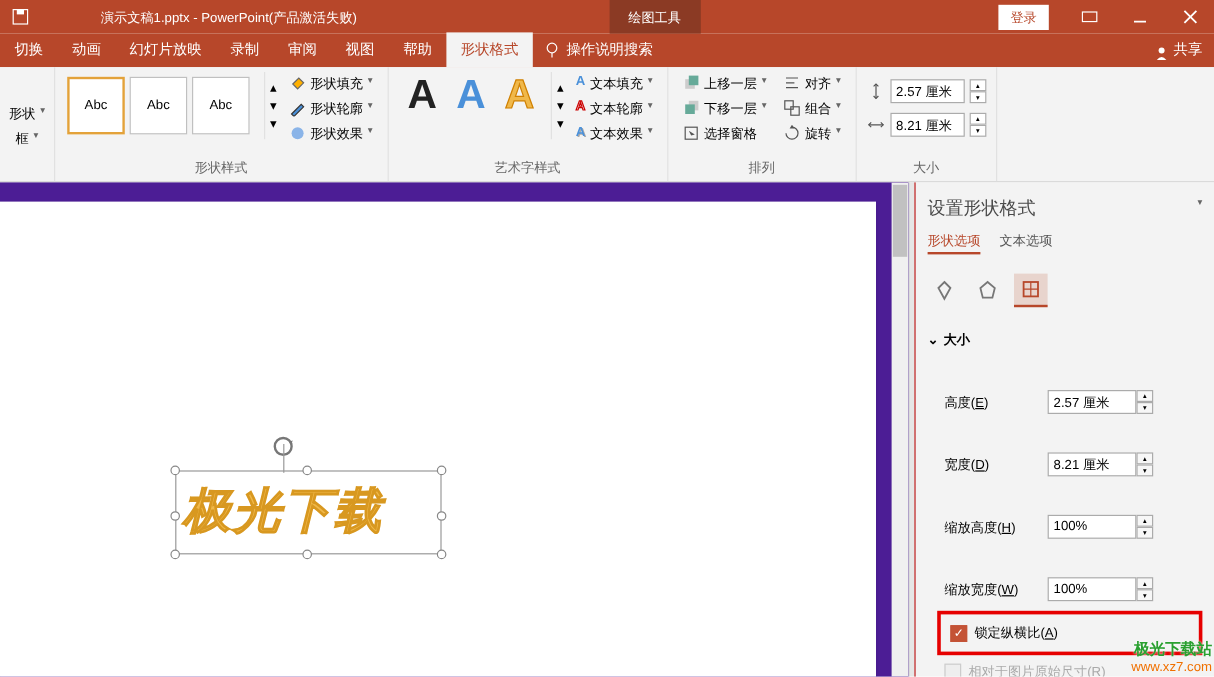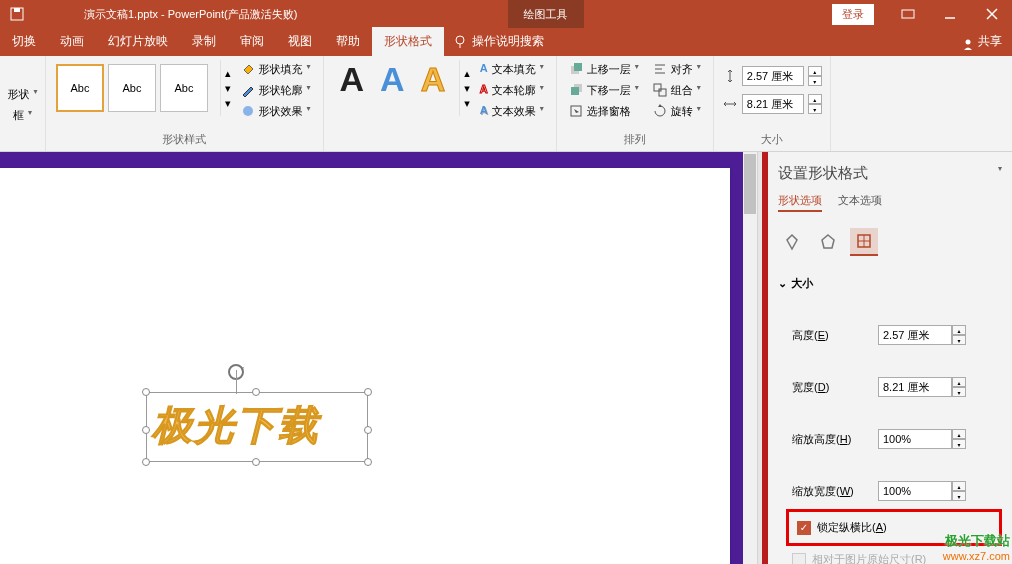--- a/index.html
+++ b/index.html
@@ -43,21 +43,21 @@
 .wordart-shape { position: absolute; left: 152px; top: 246px; }
 .wordart-text { font-size: 40px; font-weight: 700; color: #f0b84a; -webkit-text-stroke: 1px #d89820; font-style: italic; letter-spacing: 2px; }
 .sel-handle { width: 8px; height: 8px; border: 1px solid #888; border-radius: 50%; background: #fff; position: absolute; }
 .sel-box { position: absolute; border: 1px solid #999; }
 .rot-handle { position: absolute; left: 50%; top: -36px; transform: translateX(-50%); }
 .scroll-track { position: absolute; right: 0; top: 0; width: 14px; height: 100%; background: #f0f0f0; }
 .scroll-thumb { position: absolute; right: 1px; top: 2px; width: 12px; height: 60px; background: #c1c1c1; }
 
 
 .pane-divider { width: 5px; background: #e6e6e6; border-left: 1px solid #d4d4d4; }
-.format-pane { width: 250px; background: #f3f3f3; border-left: 6px solid #b91c1c; padding: 8px 10px; position: relative; overflow: hidden; }
+.format-pane { width: 250px; background: #f3f3f3; border-left: 1px solid #b91c1c; padding: 8px 10px; position: relative; overflow: hidden; }
 .pane-title { font-size: 15px; color: #4a4a4a; padding: 4px 0 10px; display:flex; justify-content:space-between; }
 .pane-tabs { display: flex; gap: 16px; font-size: 11px; color: #555; padding-bottom: 8px; }
 .pane-tab.active { color: #b7472a; border-bottom: 2px solid #b7472a; padding-bottom: 2px; }
 .pane-icons { display: flex; gap: 8px; padding: 8px 0 14px; }
 .pane-icon { width: 28px; height: 28px; display: flex; align-items: center; justify-content: center; }
 .pane-icon.active { background: #e8d4cd; border-bottom: 2px solid #b7472a; }
 .section-header { font-size: 11px; font-weight: bold; padding: 6px 0; display: flex; align-items: center; gap: 4px; }
 .prop-row { display: flex; align-items: center; padding: 4px 0 4px 14px; font-size: 11px; margin-top: 24px; }
 .prop-label { width: 86px; }
 .prop-input { width: 74px; height: 20px; border: 1px solid #ababab; background: #fff; font-size: 11px; padding: 0 4px; display:flex; align-items:center; }
@@ -222,20 +222,21 @@
             <span>文本轮廓</span> 
             <span class="dropdown-arrow">▾</span>
           </div>
         <div class="ribbon-item">
             <span style="font-weight:bold;color:#4a90d9;text-shadow:1px 1px #aaa">A</span>
             <span>文本效果</span> 
             <span class="dropdown-arrow">▾</span>
           </div>
       </div>
     </div>
+    <div class="ribbon-group-label">艺术字样式</div>
   </div>
 
   <div class="ribbon-group">
     <div class="ribbon-group-content">
       <div class="vstack">
         <div class="ribbon-item">
             <span>
               <svg width="14" height="14">
                 <rect x="2" y="4" width="8" height="8" fill="#ccc"></rect>
                 <rect x="5" y="1" width="8" height="8" fill="#6a9"></rect>

